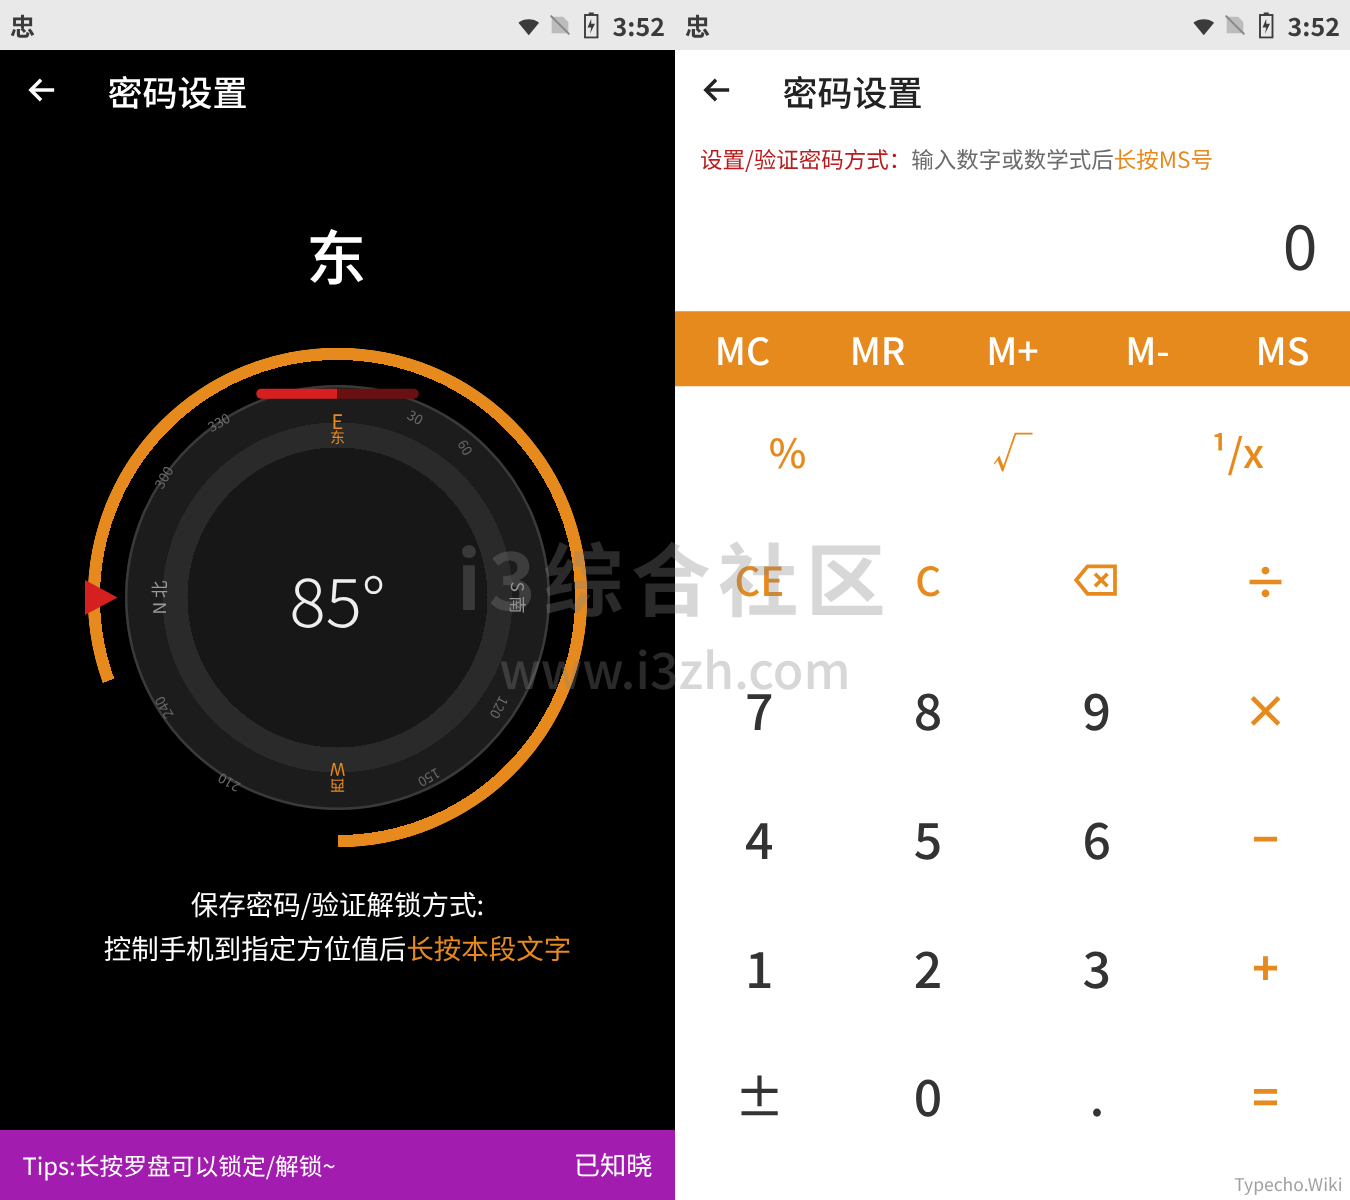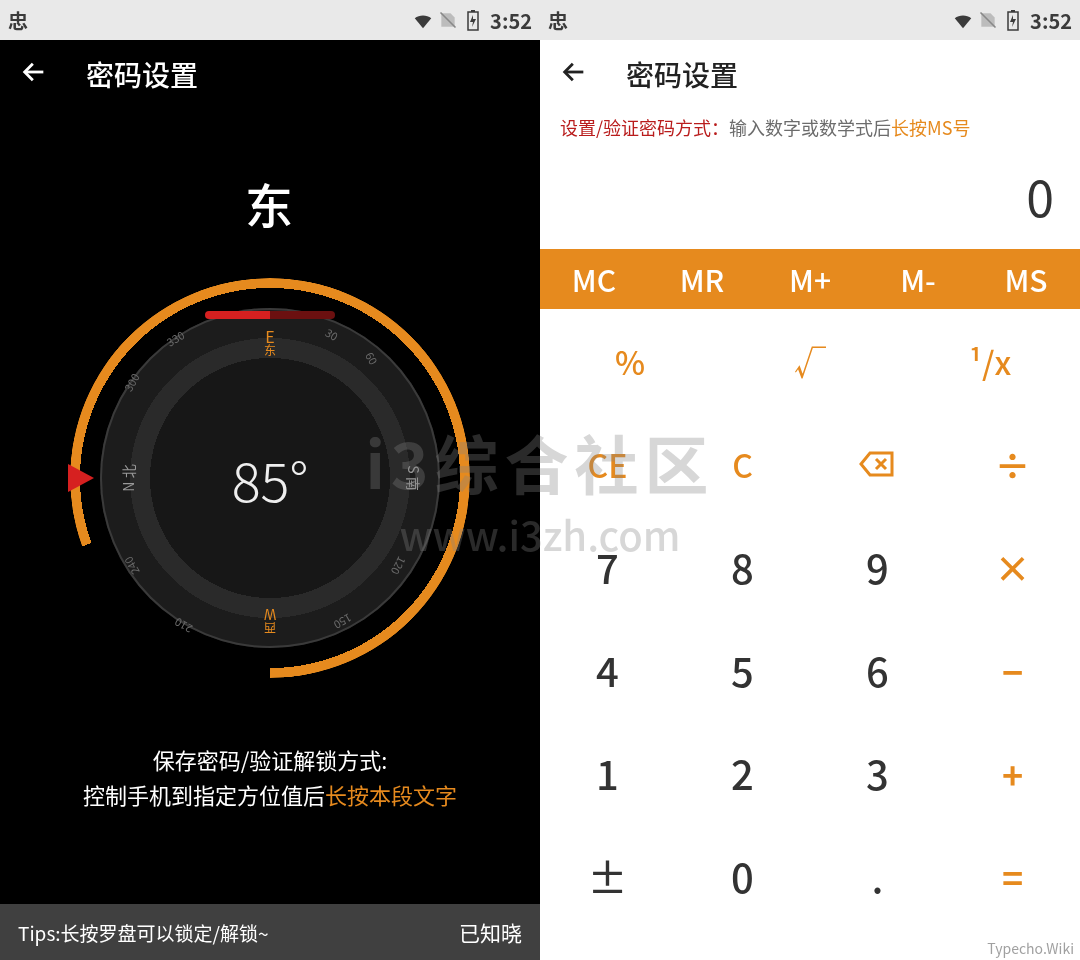--- a/index.html
+++ b/index.html
@@ -40,24 +40,24 @@
   .lbl-s{ right:44px; top:50%; transform:translateY(-50%) rotate(90deg); }
   .lbl-s::after{content:" 南";}
   .lbl-w{ left:50%; bottom:44px; transform:translateX(-50%) rotate(180deg); color:#e68a1e;}
   .lbl-w .sub{display:block; font-size:12px;}
   .lbl-n{ left:44px; top:50%; transform:translateY(-50%) rotate(-90deg); }
   .tick{ position:absolute; font-size:11px; color:#6a6a6a;}
   .t60{left:74%; top:18%; transform:rotate(60deg);} .t120{left:80%; top:70%; transform:rotate(118deg);} .t150{left:66%; top:84%; transform:rotate(150deg);}
   .t210{left:26%; top:85%; transform:rotate(210deg);} .t240{left:13%; top:70%; transform:rotate(240deg);}
   .t300{left:13%; top:24%; transform:rotate(300deg);} .t330{left:24%; top:13%; transform:rotate(330deg);} .t30{left:64%; top:12%; transform:rotate(30deg);}
   
-  .instruct { text-align:center; margin-top:64px; font-size:22px; line-height:1.6;}
+  .instruct { text-align:center; margin-top:28px; font-size:22px; line-height:1.6;}
   .instruct .hl { color:#e68a1e; }
   
-  .tipbar { position:absolute; bottom:0; left:0; right:0; height:56px; background:#404040; color:#fff; display:flex; align-items:center; padding:0 18px; font-size:19px;text-align:center;}
+  .tipbar { position:absolute; bottom:0; left:0; right:0; height:56px; background:#a21caf; color:#fff; display:flex; align-items:center; padding:0 18px; font-size:19px;text-align:center;}
   .tipbar .spacer{flex:1;}
   .tipbar .done{font-size:21px;}
   
   .hint { padding:6px 20px 0; font-size:18px; line-height:1.5; color:#6c6c6c;}
   .hint .blue{color:#b91c1c;} .hint .orange{color:#e68a1e;margin-top:20px;}
   .calc-disp { text-align:right; font-size:50px; color:#333; padding:18px 26px 18px; font-weight:400;}
   
   .calcgrid { display:flex; flex-direction:column; }
   .row { display:flex;text-align:center; }
   .cell { flex:1; height:103px; display:flex; align-items:center; justify-content:center; font-size:34px; font-weight:500; user-select:none;}

